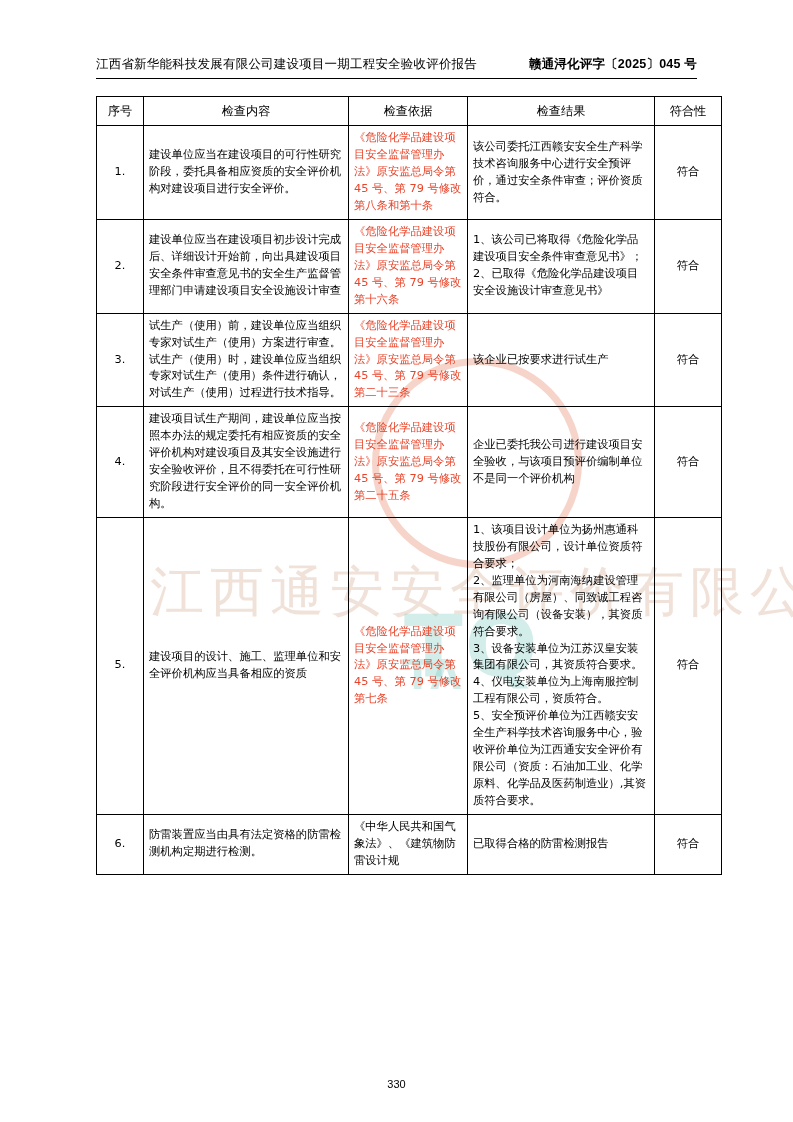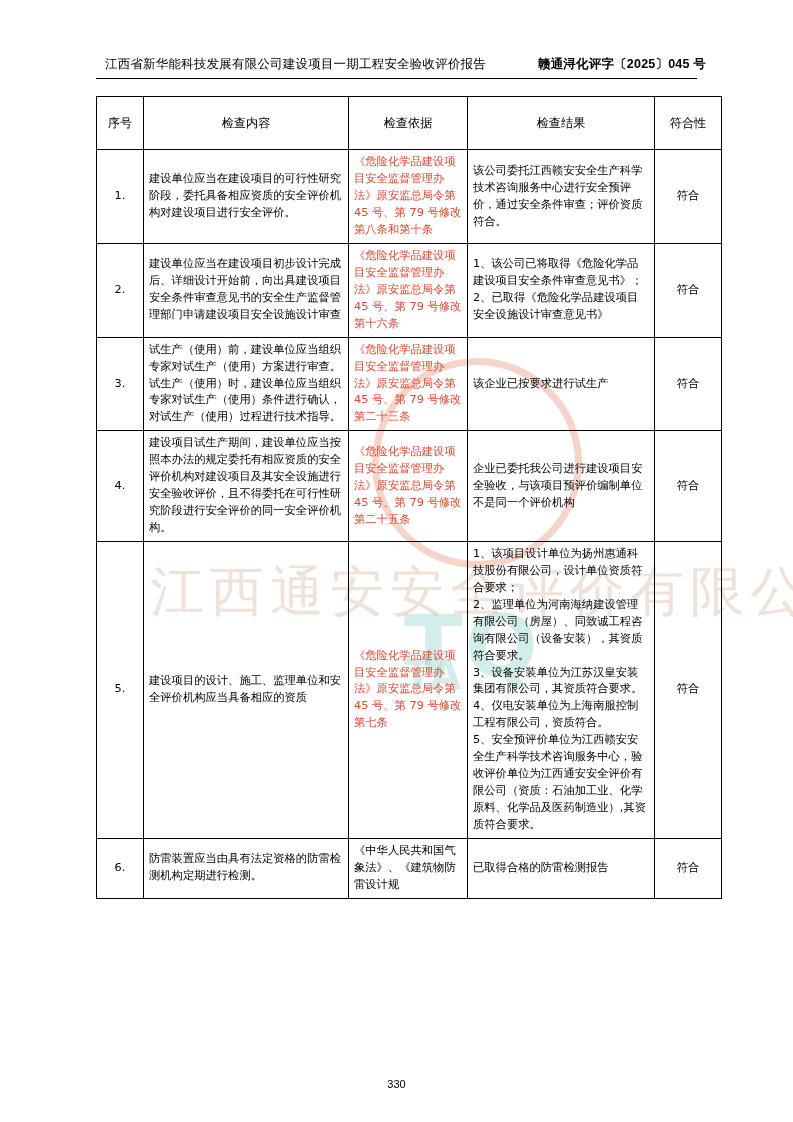--- a/index.html
+++ b/index.html
@@ -19,21 +19,21 @@
     position: absolute;
     left: 0; top: 0;
     width: 793px;
     height: 1122px;
     box-sizing: border-box;
   }
 
   
   .header {
     position: absolute;
-    left: 105px;
+    left: 96px;
     top: 56px;
     width: 601px;
     display: flex;
     justify-content: space-between;
     align-items: flex-start;
     font-size: 12.5px;
     letter-spacing: .2px;
     gap: 24px;
   }
   .header .left { white-space: nowrap; }
@@ -118,21 +118,21 @@
     vertical-align: middle;
     padding: 4px 5px;
     font-size: 11.3px;
     line-height: 1.5;
     font-family: "DejaVu Sans", "Liberation Sans", sans-serif;
   }
   table.doc thead th {
     text-align: center;
     font-weight: normal;
     font-size: 12.2px;
-    padding: 17px 4px;
+    padding: 5px 4px;
   }
   .c-no   { width: 38px;  text-align: center; }
   .c-con  { width: 196px; margin-top: 36px; }
   .c-basis{ width: 110px; }
   .c-res  { width: 178px; }
   .c-ok   { width: 58px;  text-align: center; }
 
   td.top { vertical-align: top; }
   .red { color: #e8442a; }
 </style>

